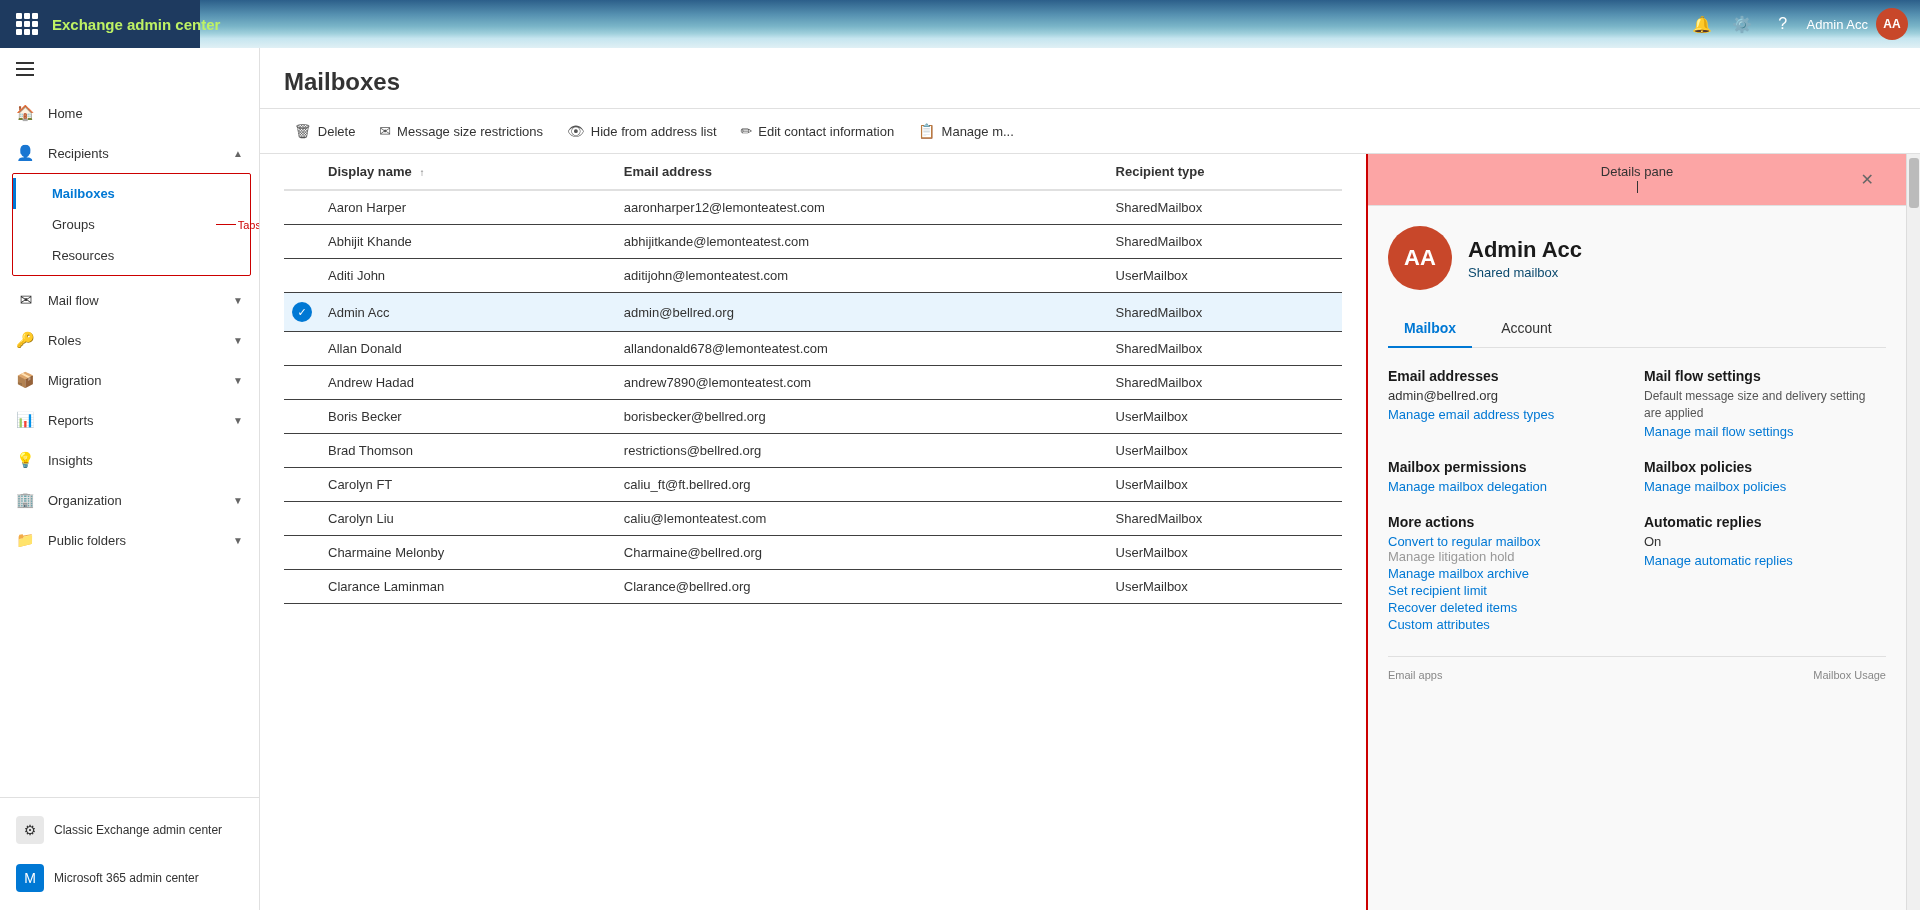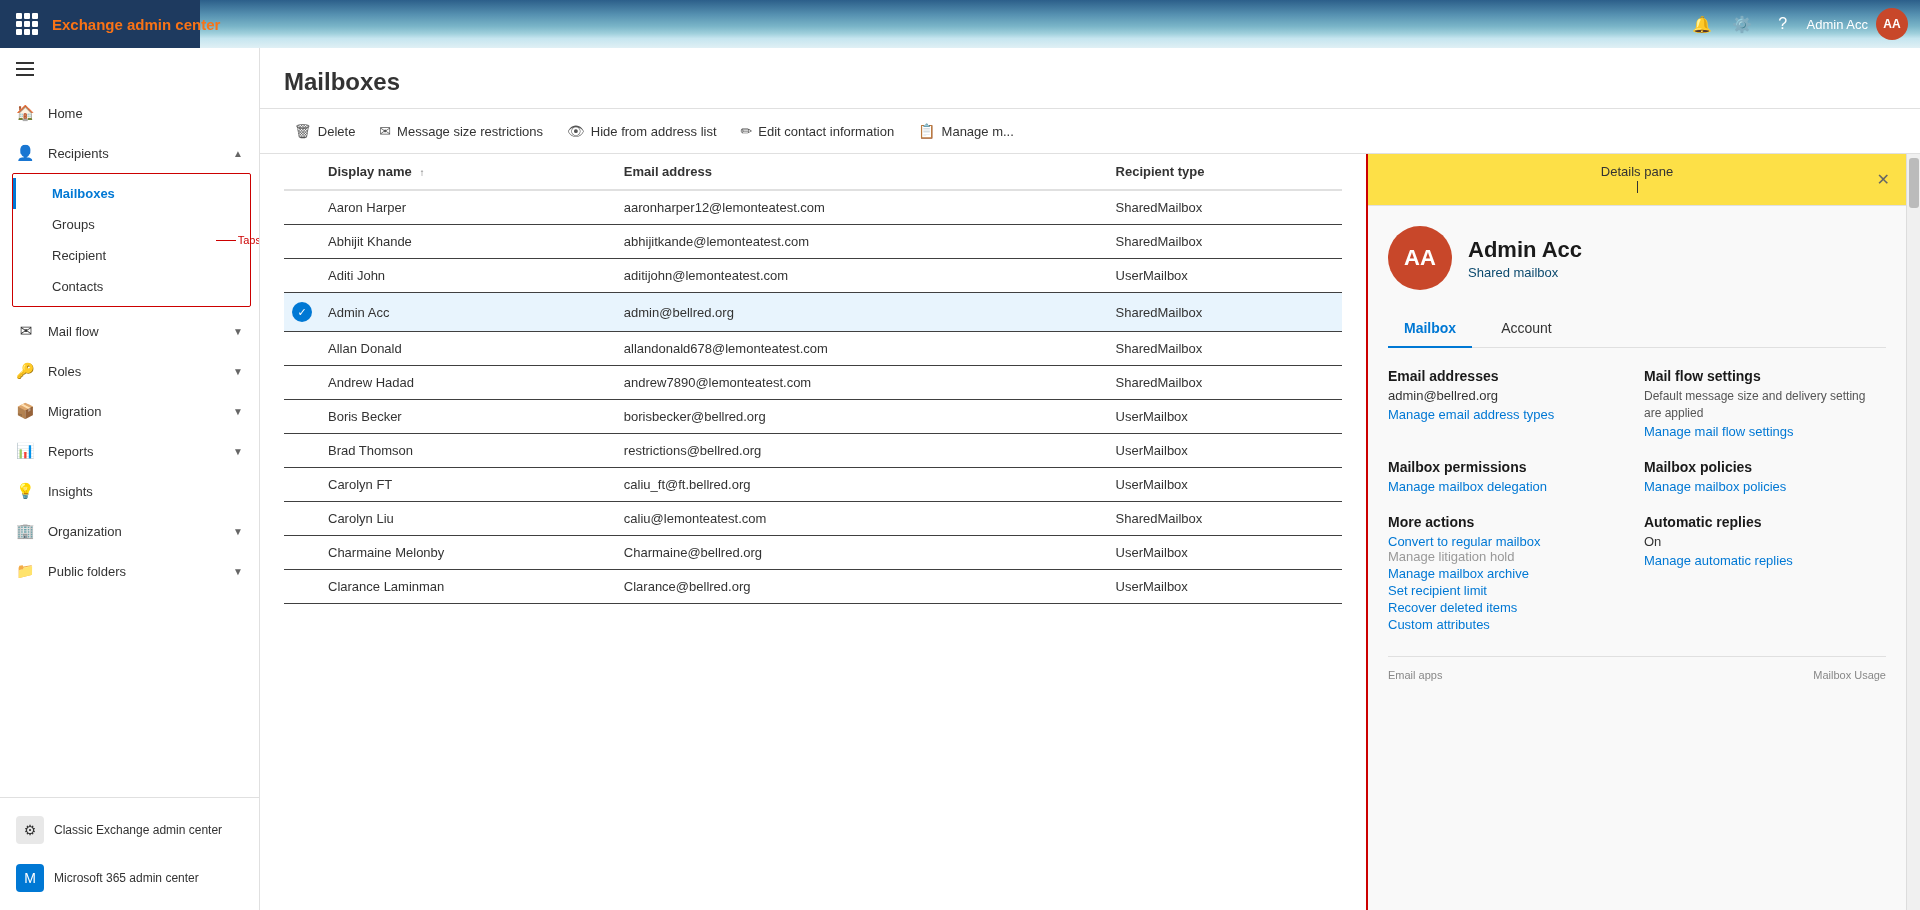--- a/index.html
+++ b/index.html
@@ -23,21 +23,21 @@
     .topbar-content {
       position: relative; z-index: 1;
       display: flex; align-items: center; width: 100%;
     }
     .topbar-waffle {
       width: 30px; height: 30px; display: flex; align-items: center; justify-content: center;
       cursor: pointer; margin-right: 10px;
     }
     .waffle-grid { display: grid; grid-template-columns: repeat(3,6px); gap: 2px; }
     .waffle-dot { width: 6px; height: 6px; background: white; border-radius: 1px; }
-    .topbar-title { color: #f97316; font-size: 15px; font-weight: 600; margin-right: auto; }
+    .topbar-title { color: #bef264; font-size: 15px; font-weight: 600; margin-right: auto; }
     .topbar-icons { display: flex; align-items: center; gap: 8px; color: white; }
     .topbar-icon { width: 32px; height: 32px; display: flex; align-items: center; justify-content: center; cursor: pointer; border-radius: 4px; font-size: 16px; }
     .topbar-user { display: flex; align-items: center; gap: 8px; color: white; cursor: pointer; }
     .topbar-avatar { width: 32px; height: 32px; border-radius: 50%; background: #c8472a; display: flex; align-items: center; justify-content: center; font-size: 12px; font-weight: 600; color: white; }
 
     
     .main-layout { display: flex; flex: 1; overflow: hidden; }
 
     
     .sidebar {
@@ -104,21 +104,21 @@
 
     
     .details-pane {
       width: 540px; flex-shrink: 0; background: #f9f9f9;
       border-left: 2px solid #c00;
       display: flex; flex-direction: column;
       overflow: hidden;
     }
     .details-pane-header {
       display: flex; align-items: center; justify-content: space-between;
-      padding: 10px 16px; border-bottom: 1px solid #e0e0e0; background: #fde047;
+      padding: 10px 32px; border-bottom: 1px solid #e0e0e0; background: #fca5a5;
       font-size: 13px; color: #333; font-weight: 500;
     }
     .details-pane-close { cursor: pointer; font-size: 16px; color: #666; border: none; background: transparent; }
     .details-pane-header-label { display: flex; flex-direction: column; align-items: center; }
     .details-pane-arrow { width: 1px; height: 12px; background: #333; margin: 2px auto; }
 
     .details-content { flex: 1; overflow-y: auto; padding: 20px; }
     .details-profile { display: flex; align-items: center; gap: 16px; margin-bottom: 20px; }
     .profile-avatar { width: 64px; height: 64px; border-radius: 50%; background: #c8472a; display: flex; align-items: center; justify-content: center; font-size: 22px; font-weight: 700; color: white; flex-shrink: 0; }
     .profile-info { }
@@ -206,24 +206,21 @@
       <div style="position:relative; margin-bottom:4px;">
         <div style="border: 1.5px solid #c00; margin: 0 8px 0 12px; border-radius:2px; padding: 4px 0;">
           <div class="nav-submenu" style="padding-left:0;">
             <div class="nav-subitem active">
               <span class="nav-subitem-label" style="padding-left:36px;">Mailboxes</span>
             </div>
             <div class="nav-subitem">
               <span class="nav-subitem-label" style="padding-left:36px;">Groups</span>
             </div>
             <div class="nav-subitem">
-              <span class="nav-subitem-label" style="padding-left:36px;">Recipient</span>
-            </div>
-            <div class="nav-subitem">
-              <span class="nav-subitem-label" style="padding-left:36px;">Contacts</span>
+              <span class="nav-subitem-label" style="padding-left:36px;">Resources</span>
             </div>
           </div>
         </div>
 
         <div style="position:absolute; right:-2px; top:50%; transform:translateY(-50%); display:flex; align-items:center; gap:2px;">
           <div style="width:20px;height:1px;background:#c00;"></div>
           <span style="color:#c00;font-size:11px;font-weight:500;">Tabs</span>
         </div>
       </div>
 

